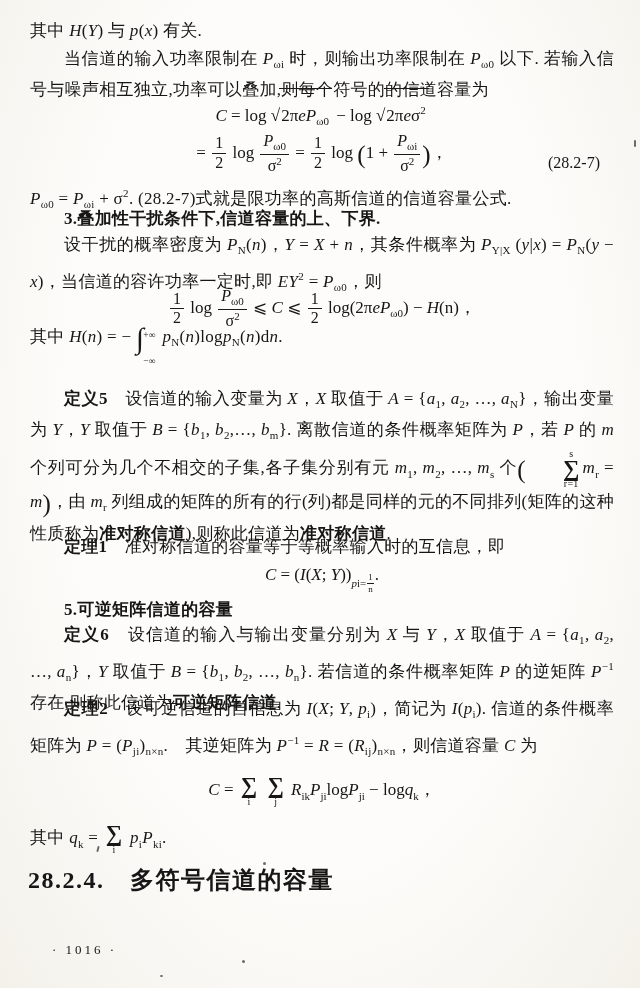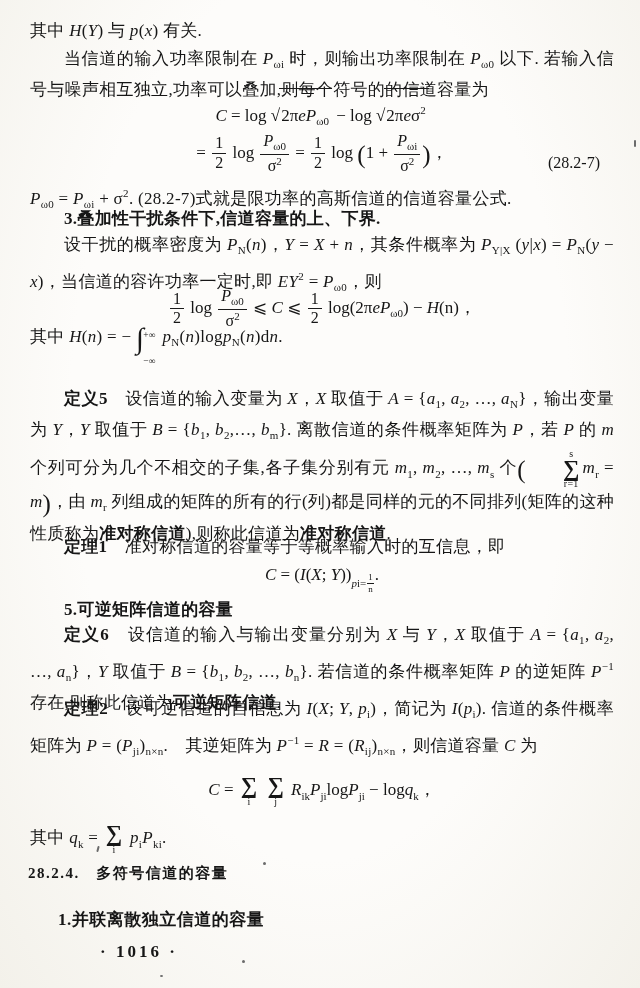--- a/index.html
+++ b/index.html
@@ -42,23 +42,23 @@
   .sum{display:inline-flex;flex-direction:column;align-items:center;vertical-align:middle;line-height:1;margin:0 3px;}
   .sum .t{font-size:10px;line-height:1;}
   .sum .s{font-size:23px;line-height:.9;font-weight:bold;}
   .sum .b{font-size:10px;line-height:1;}
   
   .bp{font-size:25px;vertical-align:middle;line-height:1;}
   
   .intg{font-size:29px;vertical-align:middle;line-height:1;}
   .ilims{display:inline-flex;flex-direction:column;justify-content:space-between;height:32px;vertical-align:middle;font-size:9.5px;margin-left:-1px;margin-right:2px;}
   .esub{font-size:11px;vertical-align:-7px;display:inline-flex;align-items:center;}
-  .h2{position:absolute;left:28px;font-size:15px;font-weight:bold;letter-spacing:1.5px;}
+  .h2{position:absolute;left:28px;font-size:24px;font-weight:bold;letter-spacing:1.5px;}
   .sub1{position:absolute;left:58px;font-size:17px;font-weight:bold;letter-spacing:.5px;}
-  .footer{position:absolute;left:52px;font-size:17px;font-weight:bold;letter-spacing:3px;margin-left:48px;}
+  .footer{position:absolute;left:52px;font-size:13px;font-weight:normal;letter-spacing:3px;}
   .speck{position:absolute;background:#6b6b6b;border-radius:50%;}
 </style>
 </head>
 <body>
 
 <div class="page">
 
   <div class="blk" style="top:18px">其中 <i>H</i>(<i>Y</i>) 与 <i>p</i>(<i>x</i>) 有关.</div>
   <div class="blk ind" style="top:46px">当信道的输入功率限制在 <i>P</i><sub>ωi</sub> 时，则输出功率限制在 <i>P</i><sub>ω0</sub> 以下. 若输入信号与噪声相互独立,功率可以叠加,则每个符号的的信道容量为</div>
 
@@ -117,21 +117,20 @@
         </span> <i>R</i><sub>ik</sub><i>P</i><sub>ji</sub>log<i>P</i><sub>ji</sub> − log<i>q</i><sub>k</sub>，</div>
   </div>
 
   <div class="blk" style="top:824px">其中 <i>q</i><sub>k</sub> = <span class="sum">
         <span class="s">∑</span>
         <span class="b">i</span>
       </span> <i>p</i><sub>i</sub><i>P</i><sub>ki</sub>.</div>
 
   <div class="h2" style="top:864px">28.2.4.　多符号信道的容量</div>
 
-  <div class="sub1" style="top:908px">1.并联离散独立信道的容量</div>
 
   <div class="footer" style="top:942px">· 1016 ·</div>
 
   <div class="speck" style="left:97px;top:846px;width:2px;height:6px;border-radius:1px;transform:rotate(15deg)"></div>
   <div class="speck" style="left:263px;top:862px;width:3px;height:3px"></div>
   <div class="speck" style="left:242px;top:960px;width:3px;height:3px"></div>
   <div class="speck" style="left:160px;top:975px;width:3px;height:2px"></div>
   <div class="speck" style="left:634px;top:140px;width:2px;height:7px;border-radius:1px"></div>
 
 </div>

